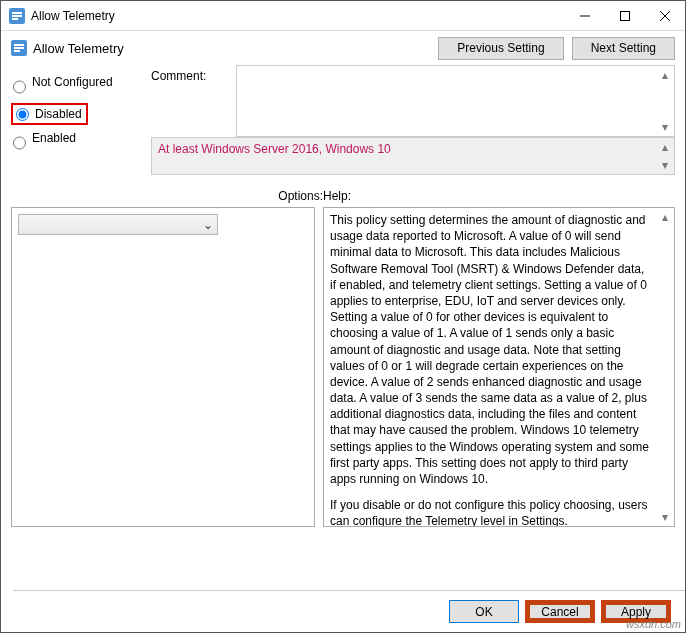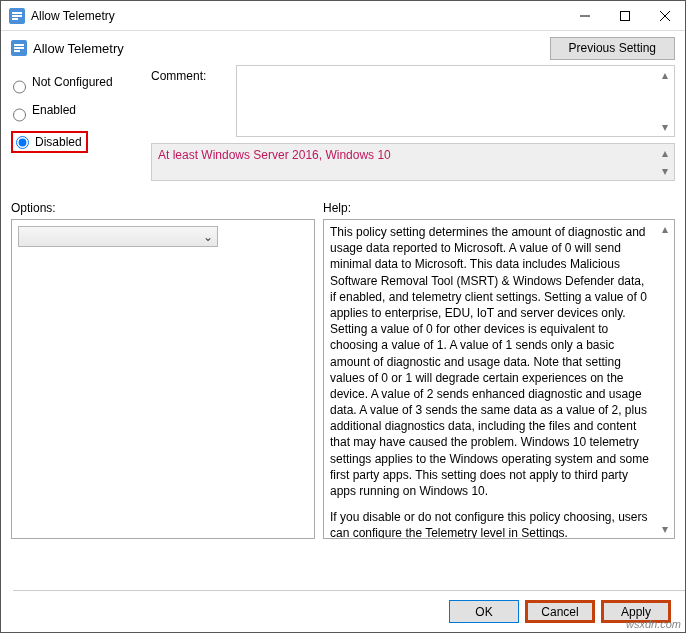--- a/index.html
+++ b/index.html
@@ -15,42 +15,42 @@
 .header-row .h-title { font-size: 13px; flex: 1; }
 .header-row button { margin-left: 8px; height: 23px; padding: 0 18px; background: #e1e1e1; border: 1px solid #adadad; font-size: 12px; }
 
 .config { display: flex; padding: 0 10px 10px 10px; }
 .radios { width: 140px; padding-top: 10px; }
 .radio-row { display: flex; height: 24px; margin-bottom: 4px; }
 .radio-row input { margin-left: 2px; margin-right: 6px; }
 .highlight { border: 2px solid #e00000; padding: 1px 4px 1px 1px; display: inline-flex; align-items: center; height: 22px; }
 
 .fields { flex: 1; }
-.field-row { display: flex; margin-bottom: 6px; }
+.field-row { display: flex; }
 .field-row .lbl { width: 85px; padding-top: 4px; }
 .comment-box { flex: 1; height: 72px; border: 1px solid #ccc; background: #fff; display: flex; }
 .comment-box textarea { border: none; flex: 1; resize: none; outline: none; font-family: inherit; font-size: 12px; padding: 2px; }
 .scroll-hint { width: 18px; display: flex; flex-direction: column; justify-content: space-between; align-items: center; padding: 2px 0; color: #777; }
 
 .supported-box { flex: 1; height: 38px; border: 1px solid #ccc; background: #efefef; display: flex; }
 .supported-box .txt { flex: 1; padding: 4px 6px; color: #be185d; }
 
-.labels-row { display: flex; padding: 4px 10px; }
+.labels-row { display: flex; padding: 4px 10px; text-align: right; }
 .labels-row .col-left { width: 312px; }
 
 .panels { display: flex; padding: 0 10px; gap: 8px; }
 .options-panel { width: 304px; height: 320px; border: 1px solid #aaa; position: relative; padding: 6px; }
 .combo { width: 200px; height: 21px; background: linear-gradient(#f6f6f6,#e8e8e8); border: 1px solid #b5b5b5; display: flex; align-items: center; justify-content: flex-end; padding: 0 4px; color: #444; }
 
 .help-panel { flex: 1; height: 320px; border: 1px solid #aaa; display: flex; }
 .help-text { flex: 1; padding: 4px 6px; font-size: 12px; line-height: 1.35; overflow: hidden; }
 .help-text p { margin-bottom: 10px; }
 
 .bottom { position: absolute; bottom: 0; left: 12px; right: 0; height: 42px; border-top: 1px solid #ccc; display: flex; justify-content: flex-end; align-items: center; padding: 0 14px; gap: 6px; }
-.bottom button { min-width: 70px; height: 23px; background: #e1e1e1; border: 3px solid #c2410c; font-size: 12px; }
+.bottom button { min-width: 70px; height: 23px; background: #e1e1e1; border: 5px solid #c2410c; font-size: 12px; }
 .bottom button.default { border: 1px solid #0078d7; }
 
 .watermark { position: absolute; bottom: 2px; right: 4px; font-size: 11px; color: #888; font-style: italic; }
 
 svg { display: block; }
 </style>
 </head>
 <body>
 
 <div class="title-bar">
@@ -85,37 +85,38 @@
   <span class="icon">
     <svg width="16" height="16" viewBox="0 0 16 16">
         <rect width="16" height="16" fill="#4a90d9" rx="2"></rect>
         <rect x="3" y="4" width="10" height="2" fill="#fff"></rect>
         <rect x="3" y="7" width="10" height="2" fill="#fff"></rect>
         <rect x="3" y="10" width="6" height="2" fill="#fff"></rect>
       </svg>
   </span>
   <span class="h-title">Allow Telemetry</span>
   <button>Previous Setting</button>
+  <button>Next Setting</button>
 </div>
 
 <div class="config">
   <div class="radios">
     <div class="radio-row">
       <input type="radio" name="s" style="">
       <span>Not Configured</span>
     </div>
     <div class="radio-row">
-      <input type="radio" name="s" style="">
-      <span>Enabled</span>
-    </div>
-    <div class="radio-row">
       <span class="highlight">
         <input type="radio" name="s" checked="" style="">
         <span>Disabled</span>
       </span>
+    </div>
+    <div class="radio-row">
+      <input type="radio" name="s" style="">
+      <span>Enabled</span>
     </div>
   </div>
 
   <div class="fields">
     <div class="field-row">
       <div class="lbl">Comment:</div>
       <div class="comment-box">
         <textarea style=""></textarea>
         <div class="scroll-hint">
           <span>▴</span>

